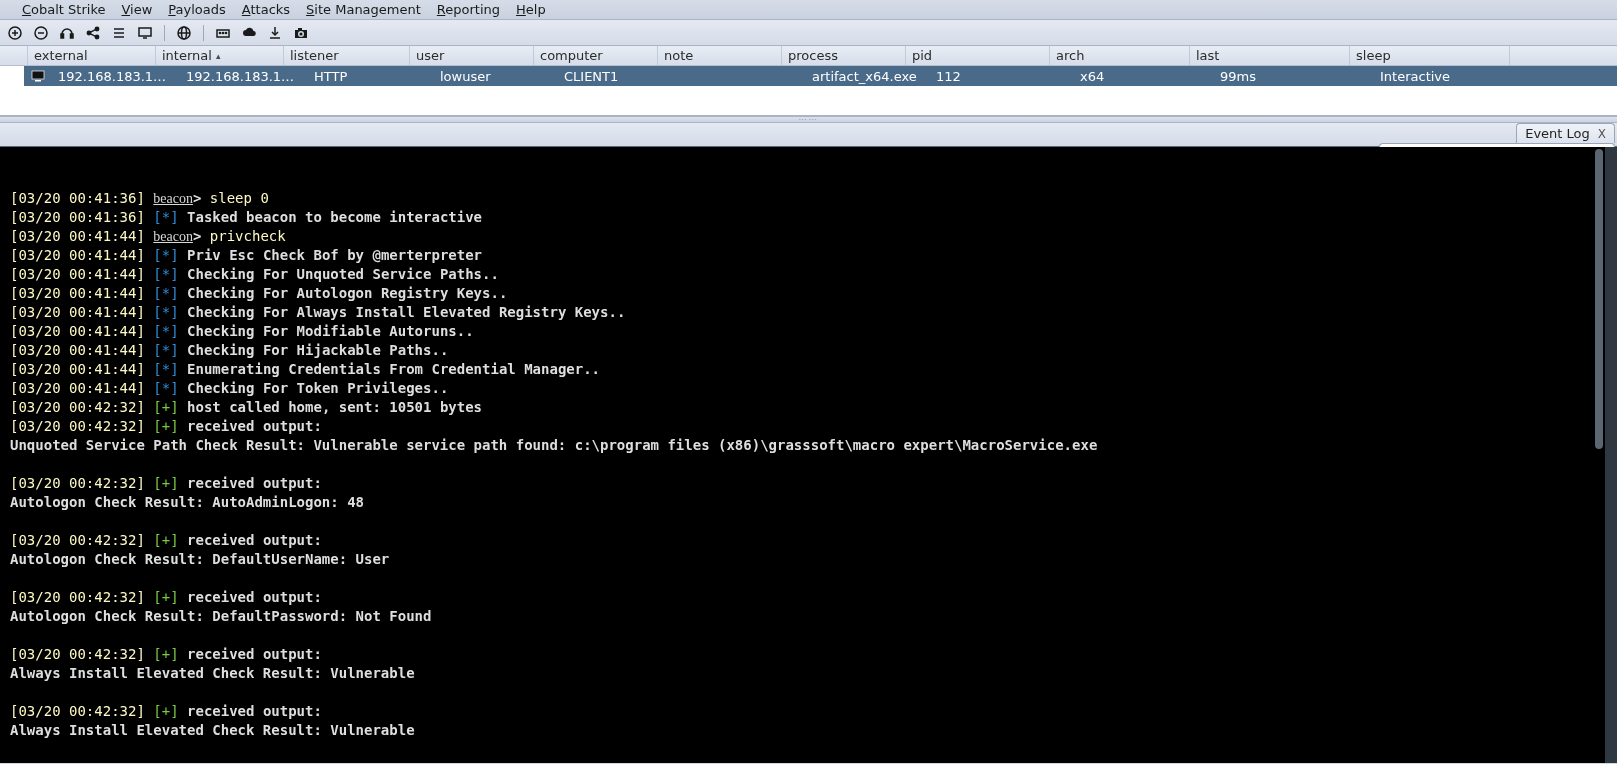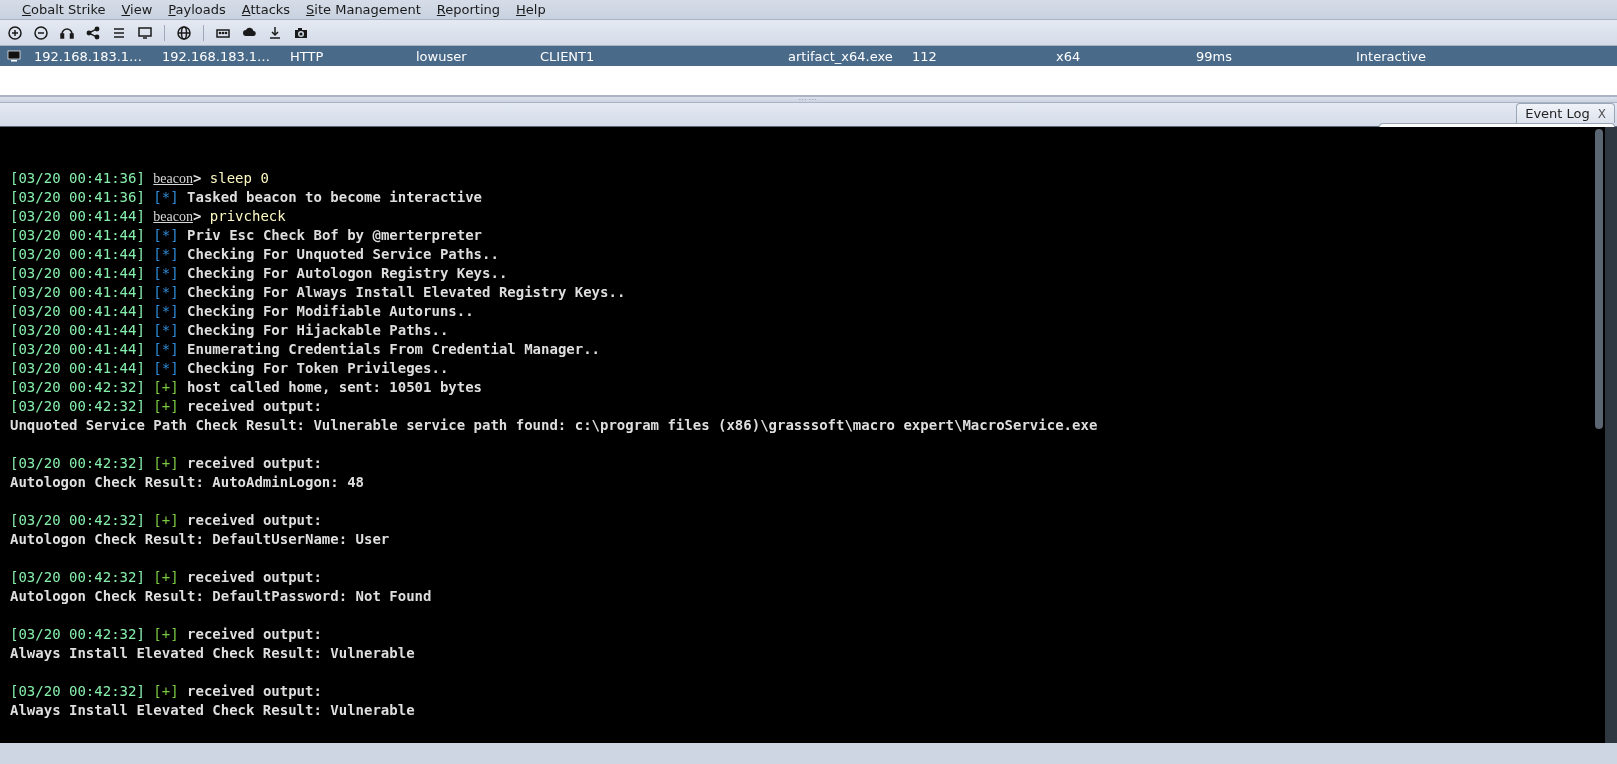--- a/index.html
+++ b/index.html
@@ -72,20 +72,21 @@
   }
   .table-head .th.sort::after {
     content: "▴";
     font-size: 9px;
     margin-left: 4px;
     color: #4a4a4a;
   }
   .table-row {
     background: #4a6a8a;
     color: #fff;
+    margin-left: 24px;
   }
   .table-row .td {
     padding: 0 6px;
     white-space: nowrap;
     overflow: hidden;
     text-overflow: ellipsis;
   }
   .table-row .td.icon {
     display: flex; align-items: center; justify-content: center;
   }
@@ -140,21 +141,21 @@
     font-size: 14px;
     line-height: 19px;
     height: 616px;
     overflow-y: auto;
     padding: 4px 6px;
     white-space: pre;
     border-left: 4px solid #000;
     border-right: 12px solid #2f3740;
     position: relative;
   }
-  .console .ts { color: #86efac; }
+  .console .ts { color: #fef9c3; }
   .console .prompt { color: #d8d8d8; text-decoration: underline; font-family: Liberation Serif, serif; }
   .console .cmd { color: #fef9c3; margin-top: 22px; }
   .console .star { color: #2f8bd6; }
   .console .plus { color: #7ac943; }
   .console .msg { color: #dedede; font-weight: bold; }
   .console .plain { color: #dedede; font-weight: bold;}
   .scroll-thumb {
     position: absolute;
     right: 0;
     top: 0;
@@ -254,20 +255,34 @@
     <div class="tool">
       <svg width="16" height="16" viewBox="0 0 16 16" fill="none" stroke="#1a1a1a" stroke-width="1.5">
         <rect x="2" y="5" width="12" height="8" fill="#1a1a1a" stroke="none"></rect>
         <circle cx="8" cy="9" r="2.3" fill="none" stroke="#cdd6e2"></circle>
         <rect x="5" y="3" width="4" height="2" fill="#1a1a1a" stroke="none"></rect>
       </svg>
     </div>
   </div>
 
 <div class="table-wrap">
+  <div class="table-head" id="thead">
+      <div class="th"></div>
+      <div class="th">external</div>
+      <div class="th sort">internal</div>
+      <div class="th">listener</div>
+      <div class="th">user</div>
+      <div class="th">computer</div>
+      <div class="th">note</div>
+      <div class="th">process</div>
+      <div class="th">pid</div>
+      <div class="th">arch</div>
+      <div class="th">last</div>
+      <div class="th">sleep</div>
+    </div>
   <div id="tbody">
       <div class="table-row">
         <div class="td icon">
           <svg width="14" height="12" viewBox="0 0 14 12">
             <rect x="1" y="1" width="12" height="8" fill="#111" stroke="#fff" stroke-width="0.7"></rect>
             <rect x="4" y="10" width="6" height="1.5" fill="#fff"></rect>
           </svg>
         </div>
         <div class="td">192.168.183.1…</div>
         <div class="td">192.168.183.1…</div>

